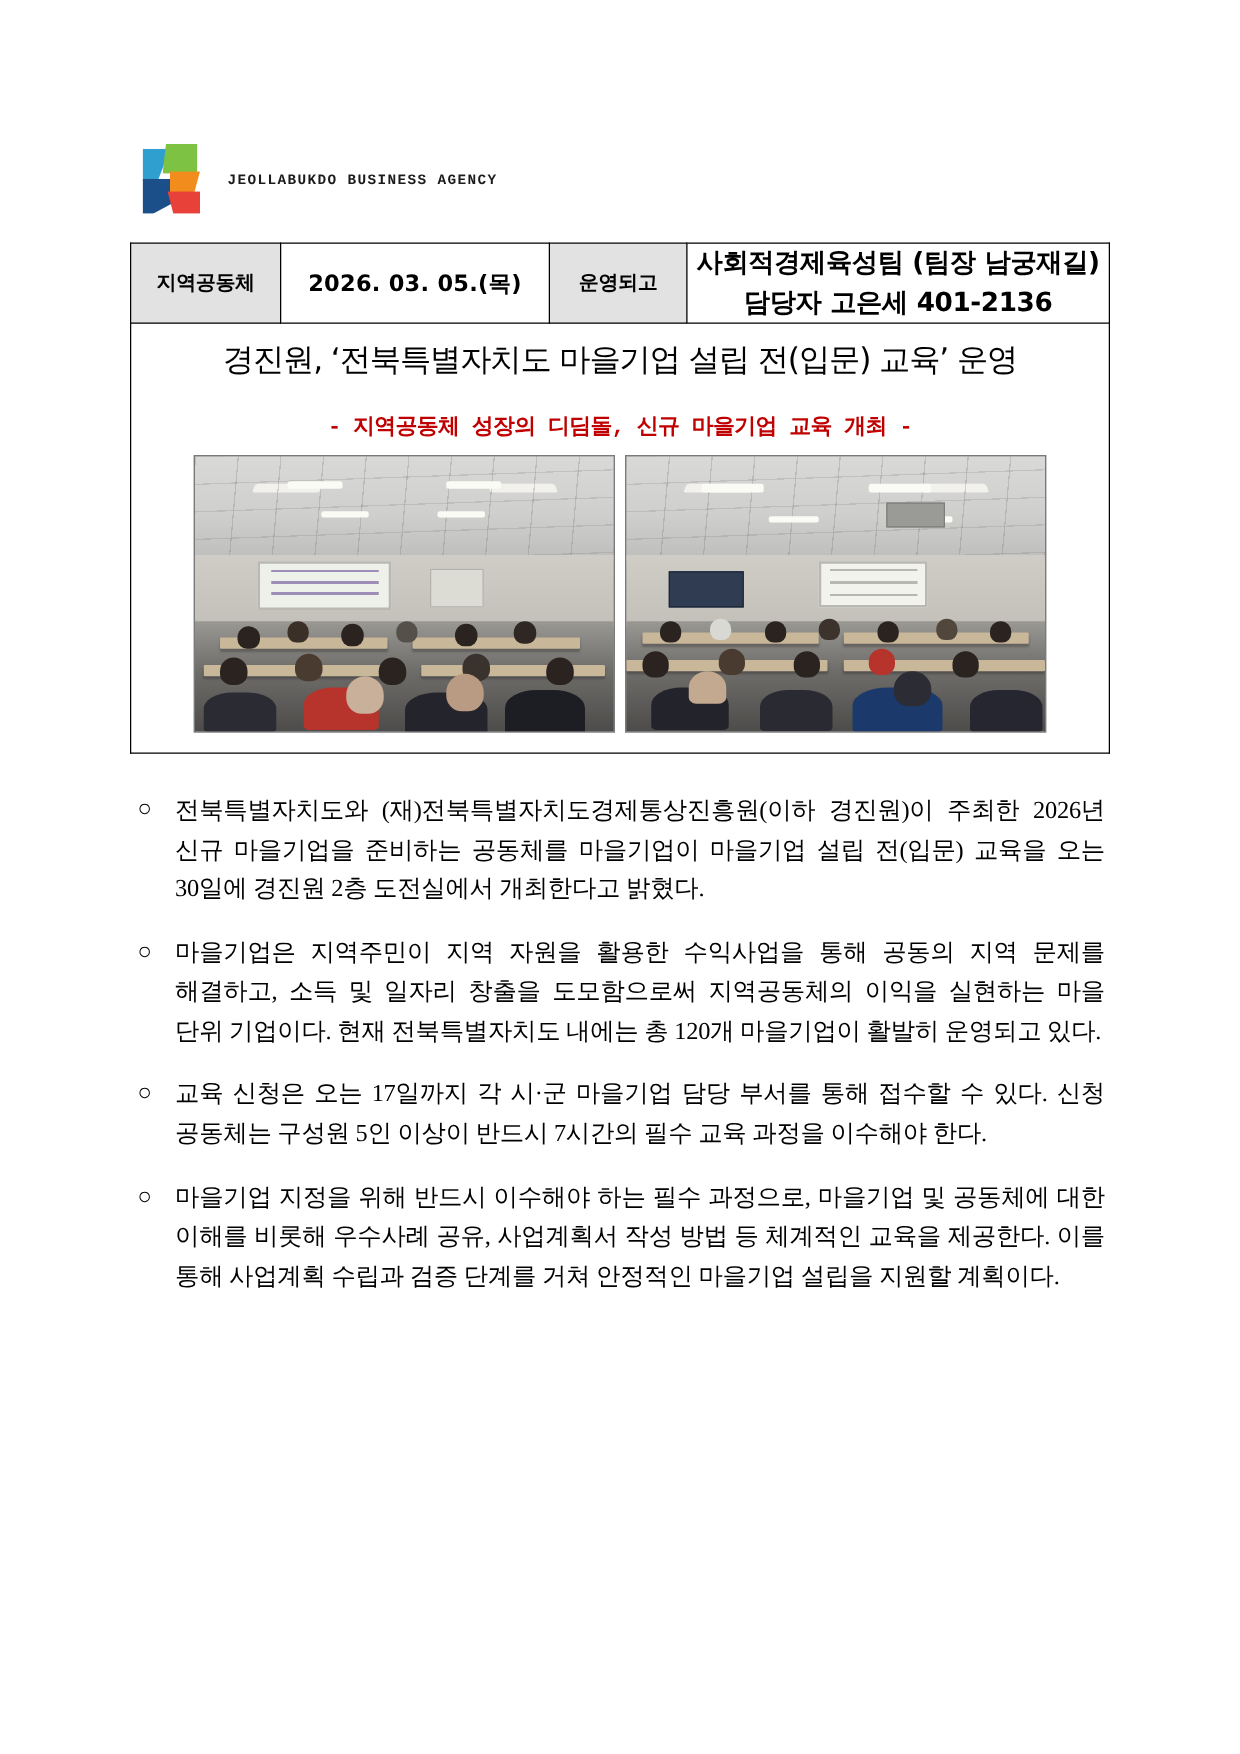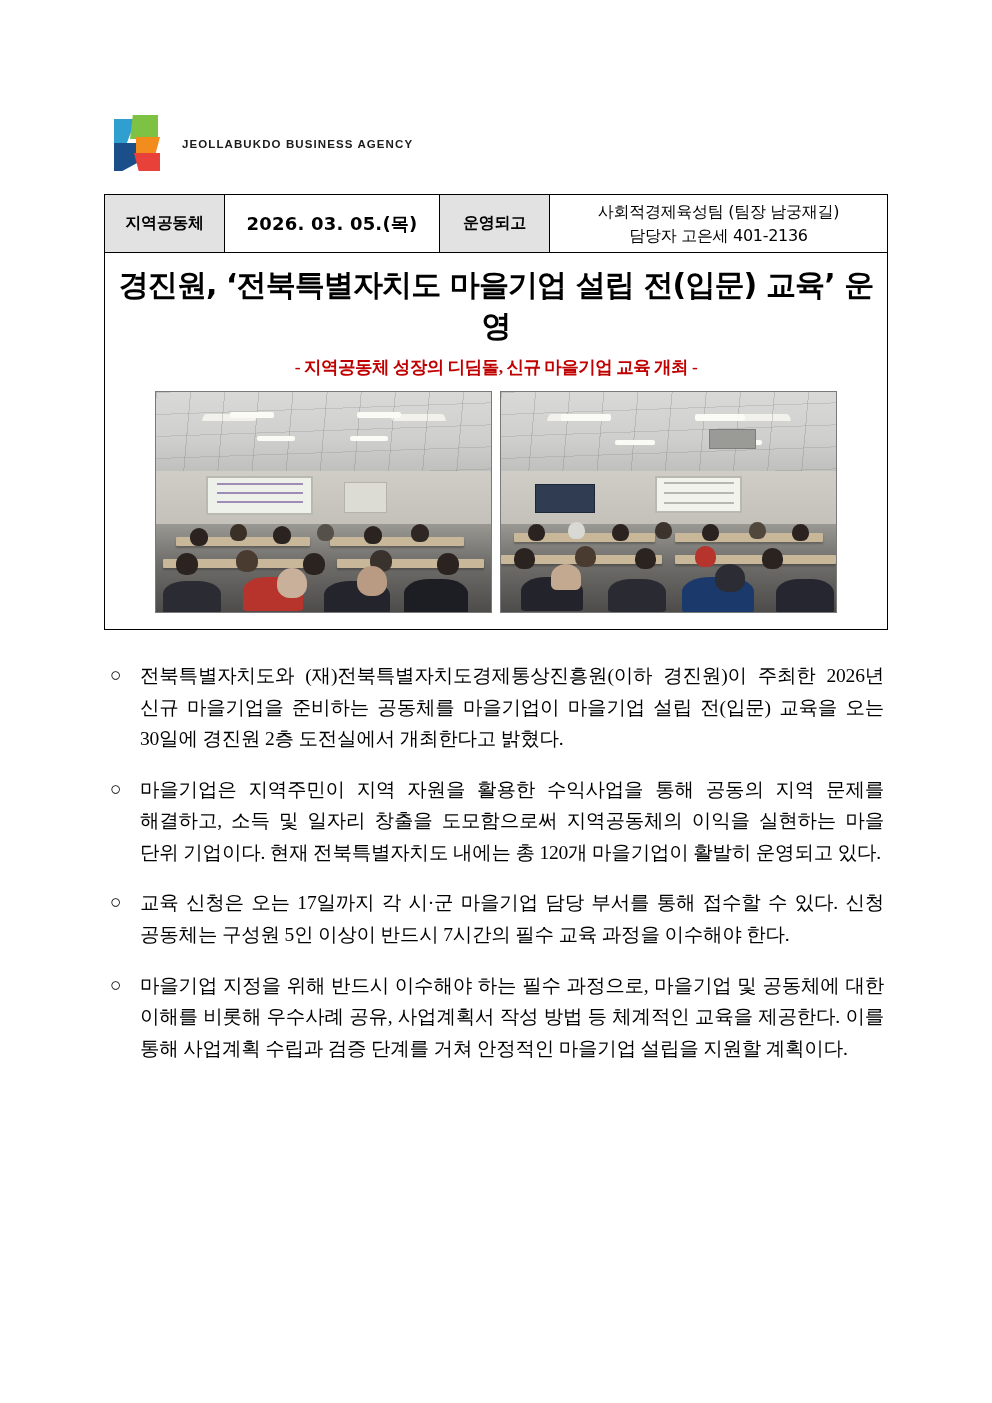--- a/index.html
+++ b/index.html
@@ -60,21 +60,21 @@
     letter-spacing: -0.6px;
     color: #111111;
     font-family: "DejaVu Sans", "Liberation Sans", sans-serif;
   }
   .brand-en {
     font-size: 11.5px;
     font-weight: bold;
     letter-spacing: 1.1px;
     color: #1b1b1b;
     margin-top: 3px;
-    font-family: Liberation Sans, sans-serif;
+    font-family: Liberation Mono, monospace;
   }
   .doc-title {
     font-size: 46px;
     font-weight: bold;
     letter-spacing: 1px;
     font-family: "DejaVu Sans", "Liberation Sans", sans-serif;
     padding-right: 14px;
   }
 
   
@@ -111,48 +111,48 @@
     letter-spacing: 0.2px;
   }
   .dept-lbl-cell {
     background: #e2e2e2;
     font-size: 16px;
     font-weight: bold;
     width: 110px;
     letter-spacing: -0.3px;
   }
   .dept-cell {
-    font-size: 16px;
-    font-weight: normal;
+    font-size: 21px;
+    font-weight: bold;
     text-align: center;
     letter-spacing: -0.3px;
     line-height: 1.5;
     padding: 4px 0;
   }
 
   
   .title-block {
     border: 1.6px solid #000;
     border-top: none;
     padding: 12px 10px 16px 10px;
     text-align: center;
   }
   .headline {
-    font-size: 30px;
-    font-weight: bold;
+    font-size: 25px;
+    font-weight: normal;
     letter-spacing: -0.9px;
     font-family: "DejaVu Sans", "Liberation Sans", sans-serif;
-    margin-bottom: 8px;
+    margin-bottom: 24px;
   }
   .subheadline {
     font-size: 17.5px;
     font-weight: bold;
     color: #c00000;
     letter-spacing: -0.5px;
-    font-family: Liberation Serif, serif;
+    font-family: Liberation Mono, monospace;
     margin-bottom: 12px;
   }
   .photos {
     display: flex;
     justify-content: center;
     gap: 8px;
   }
   .photo {
     width: 337px;
     height: 222px;

